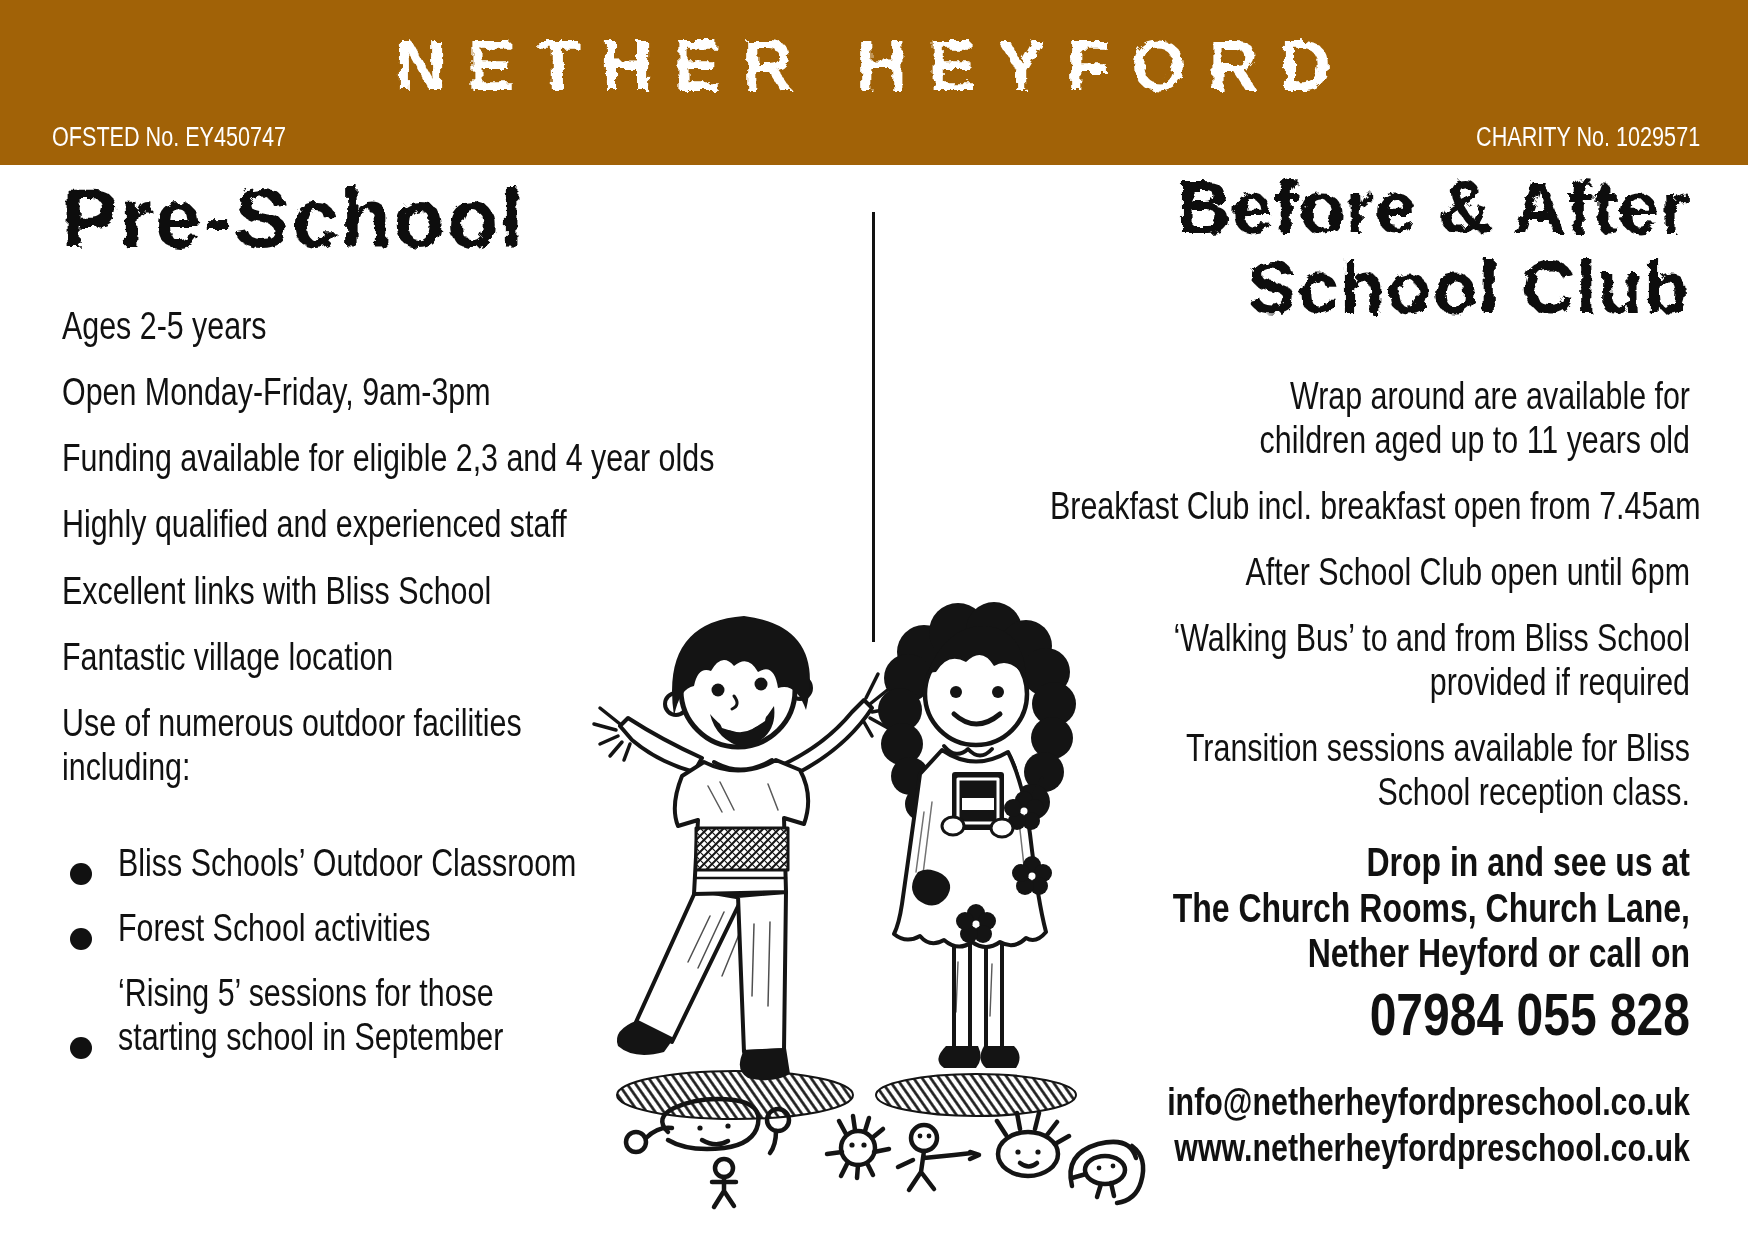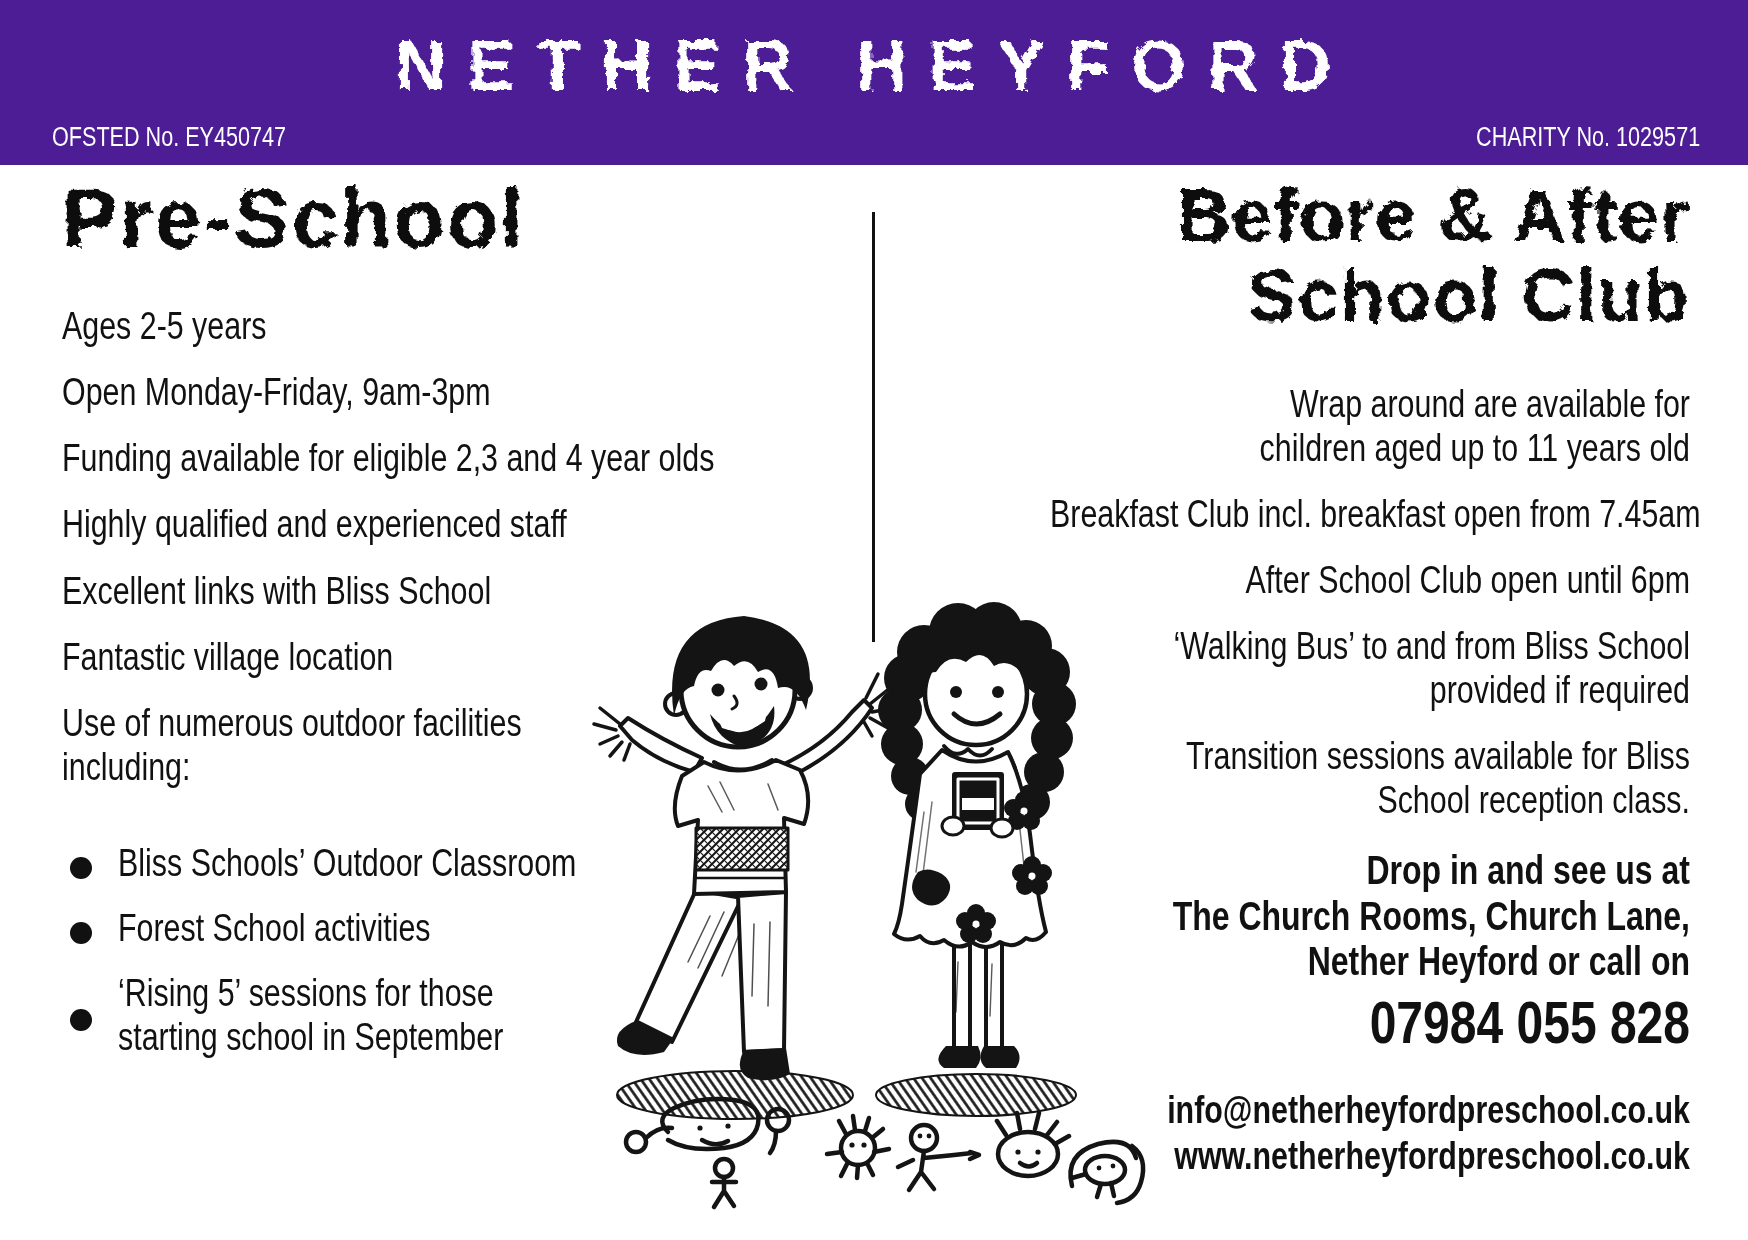--- a/index.html
+++ b/index.html
@@ -1,44 +1,44 @@
 <!DOCTYPE html>
 <html><head>
 <meta charset="utf-8">
 <style>
   html,body{margin:0;padding:0;background:#e8e8e8;}
   .page{
     position:relative;width:1748px;height:1240px;background:#ffffff;overflow:hidden;
     font-family:"Liberation Sans","DejaVu Sans",sans-serif;color:#111;
   }
   
-  .banner{position:absolute;top:0;left:0;width:100%;height:165px;background:#4c1d95;}
+  .banner{position:absolute;top:0;left:0;width:100%;height:165px;background:#a16207;}
   .banner-title{
     position:absolute;top:26px;left:0;width:100%;text-align:center;color:#fff;
     font-size:70px;font-weight:bold;letter-spacing:22px;white-space:nowrap;
   }
   .banner-ofsted{position:absolute;left:52px;bottom:12px;color:#fff;font-size:27px;}
   .banner-charity{position:absolute;right:48px;bottom:12px;color:#fff;font-size:27px;}
   
   .chalk{filter:url(#chalkf);}
   
   .cond-l{display:inline-block;transform:scaleX(0.8);transform-origin:0 0;}
   .cond-r{transform:scaleX(0.8);transform-origin:100% 0;}
   
   .divider{position:absolute;left:872px;top:212px;width:3px;height:430px;background:#111;}
   
   .left-col{position:absolute;left:62px;top:174px;width:720px;}
   .left-heading{font-size:84px;line-height:1.05;font-weight:bold;letter-spacing:2px;margin:0 0 42px 0;white-space:pre;}
   .feat{font-size:38px;line-height:1.16;margin:0 0 22px 0;white-space:pre;}
   .bullets{margin-top:30px;}
-  .brow{display:flex;align-items:center;margin-bottom:21px;}
+  .brow{display:flex;align-items:flex-end;margin-bottom:21px;}
   .bdot{width:22px;height:22px;border-radius:50%;background:#111;flex:0 0 auto;margin:10px 26px 0 8px;}
   .btext{font-size:38px;line-height:1.16;white-space:pre;}
   
-  .right-col{position:absolute;right:58px;top:176px;width:800px;text-align:right;}
+  .right-col{position:absolute;right:58px;top:168px;width:800px;text-align:right;}
   .right-heading{font-size:74px;line-height:1.08;font-weight:bold;letter-spacing:1px;margin:0 0 46px 0;white-space:pre-line;}
   .rfeat{font-size:38px;line-height:1.16;margin:0 0 22px 0;white-space:pre;}
   .contact{margin-top:26px;}
   .c-intro{font-weight:bold;font-size:40px;line-height:1.13;white-space:pre;margin:0;}
   .c-phone{font-weight:bold;font-size:60px;line-height:1.15;margin:4px 0 0 0;white-space:pre;}
   .c-email{font-weight:bold;font-size:38px;line-height:1.22;margin:0;white-space:pre;}
   .c-email.first{margin-top:30px;}
   
   .illus{position:absolute;left:572px;top:572px;width:585px;height:660px;}
   .defs-svg{position:absolute;width:0;height:0;}

